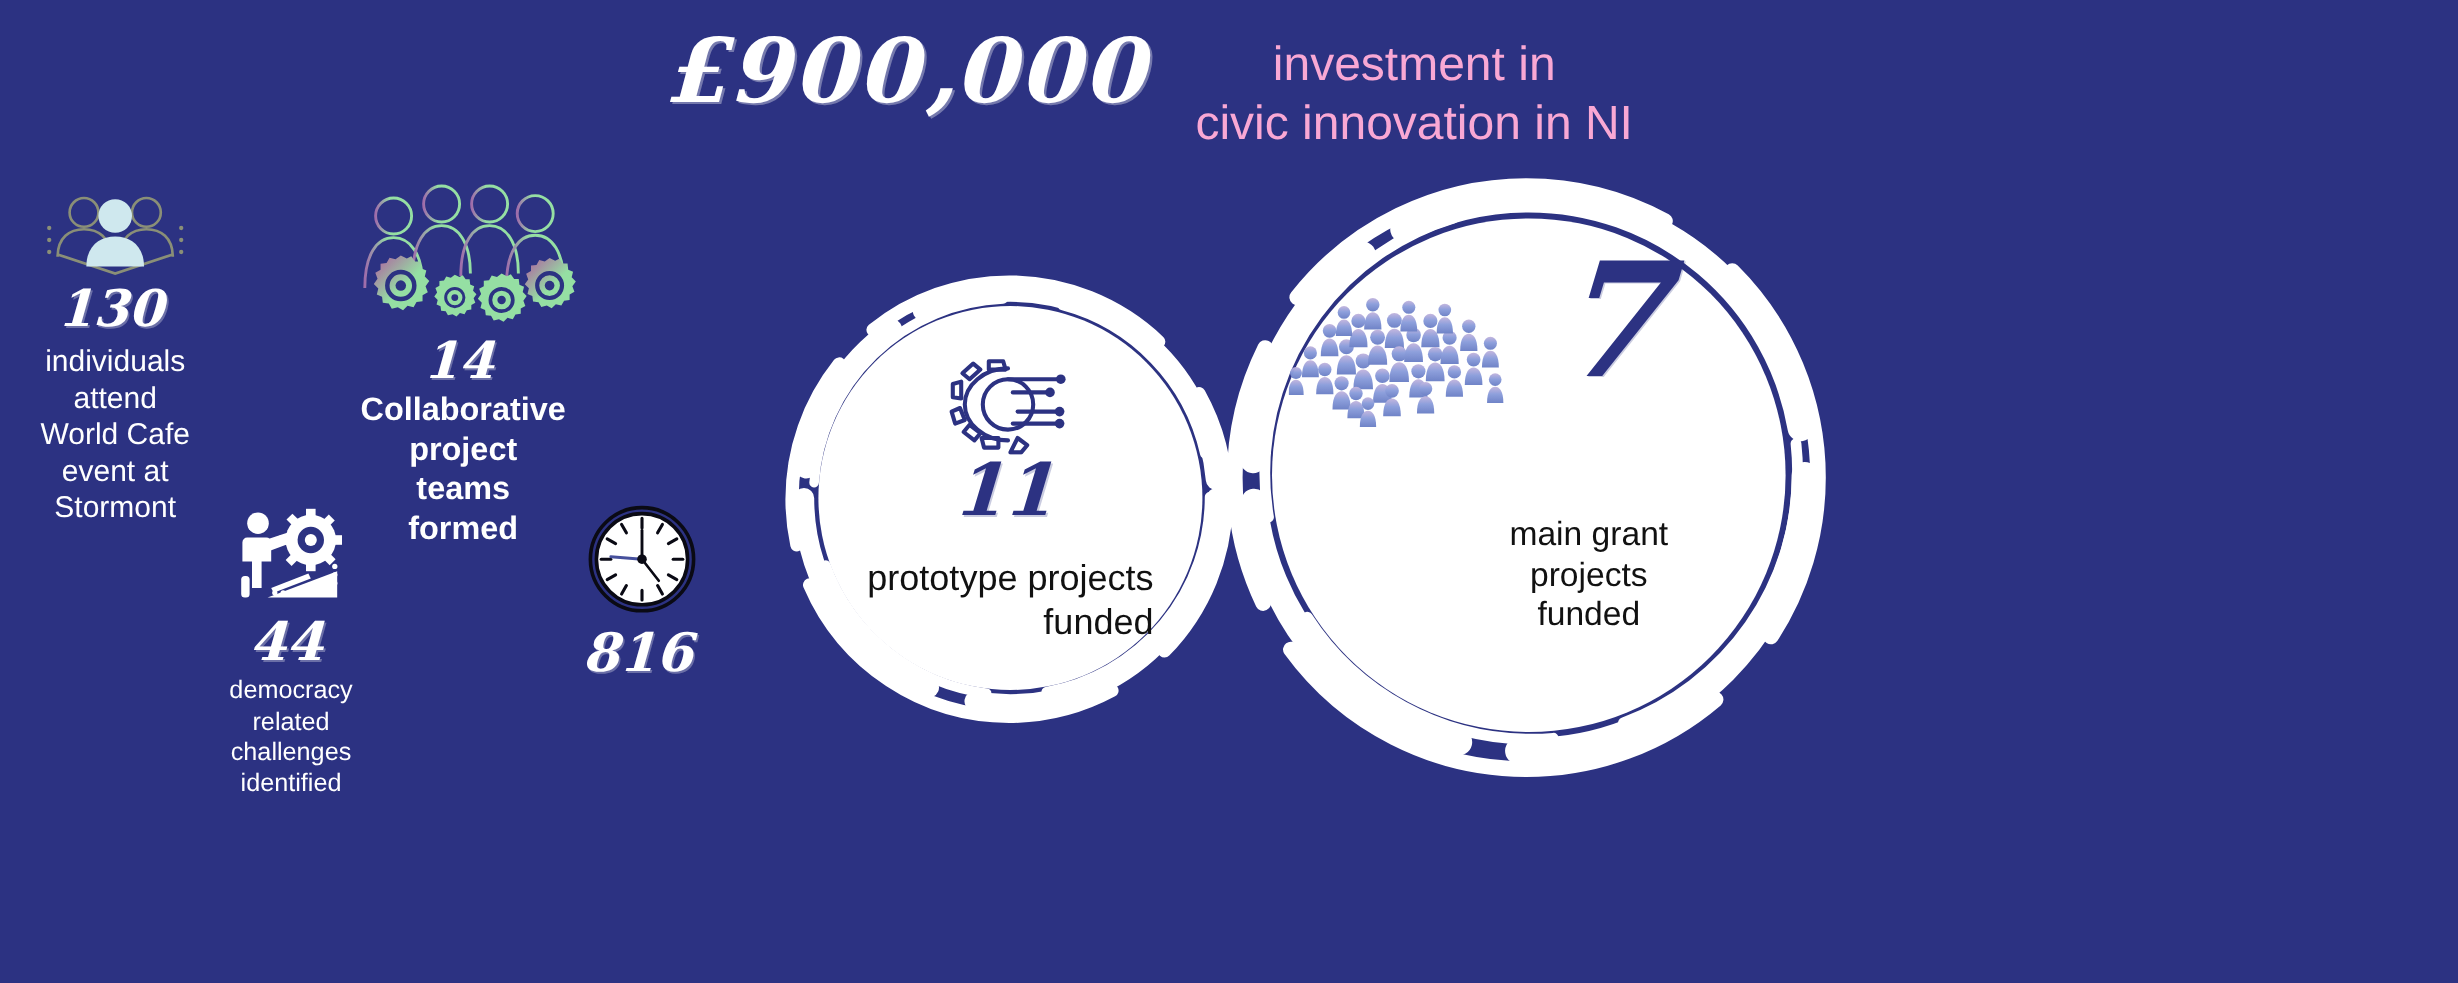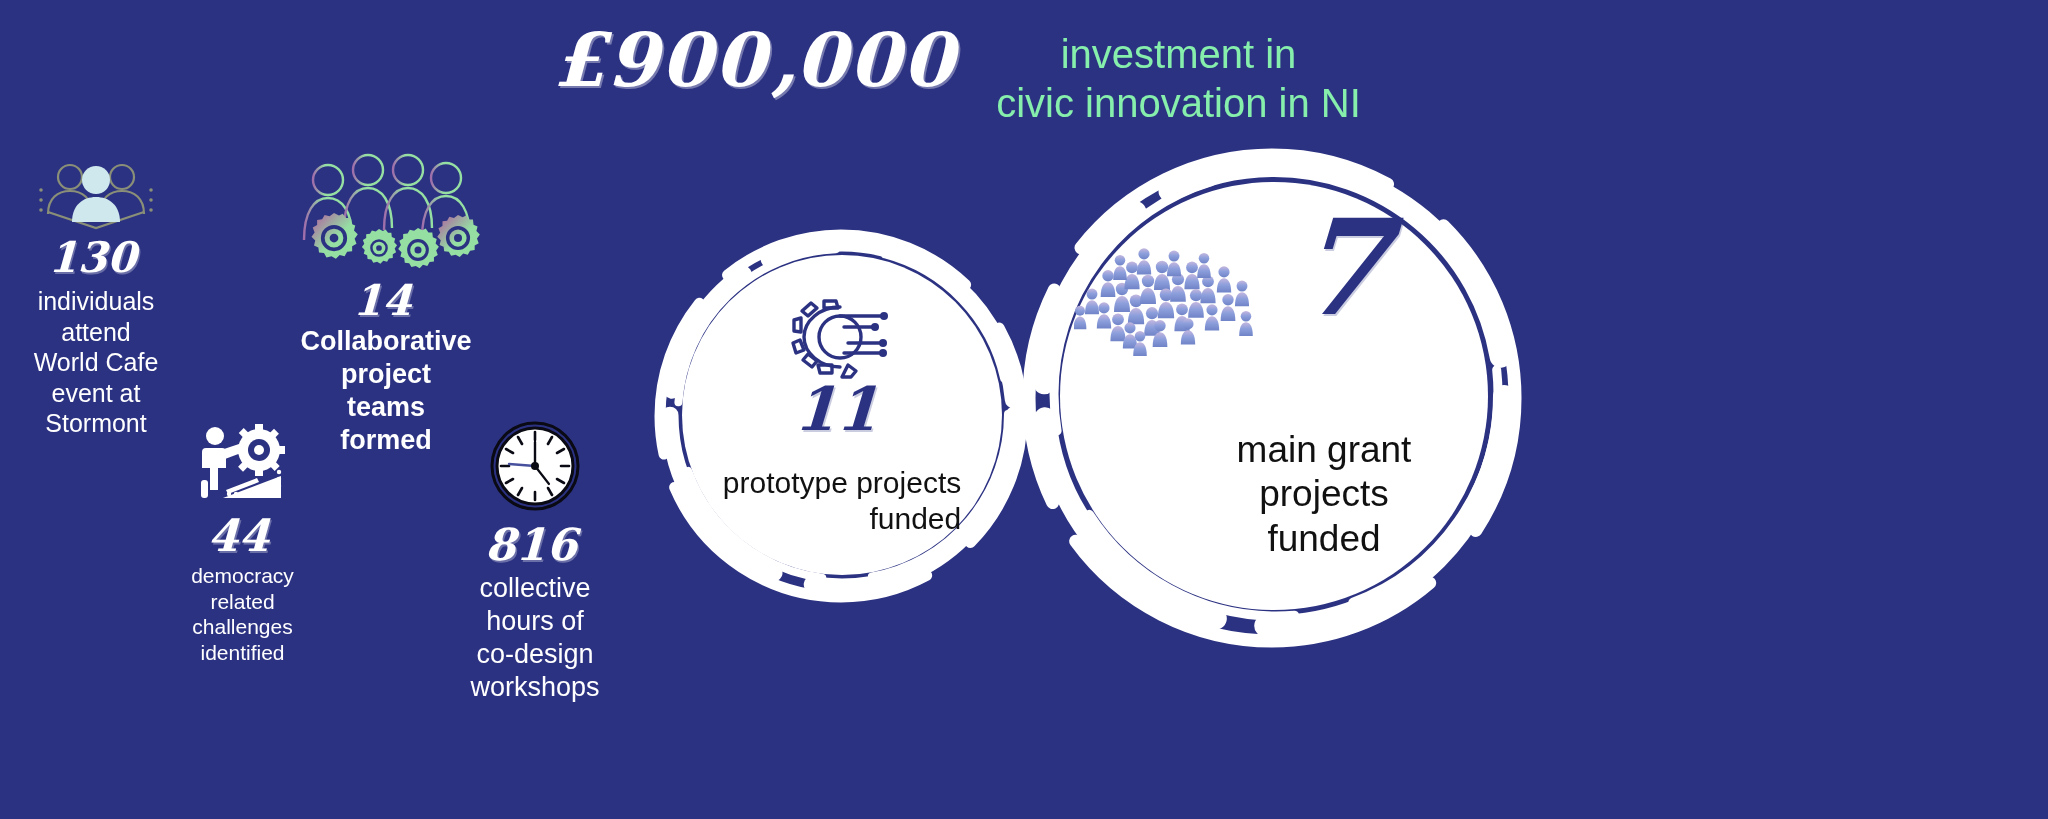--- a/index.html
+++ b/index.html
@@ -32,21 +32,21 @@
     font-size:74px;
     color:#ffffff;
     letter-spacing:2px;
     line-height:1.25;
     white-space:nowrap;
     text-shadow:2px 2px 0 rgba(255,255,255,.35);
     transform:skewX(-4deg);
   }
   .headline-caption {
     font-size:40px;
-    color:#86efac;
+    color:#f9a8d4;
     line-height:1.22;
     text-align:center;
     padding-top:16px;
     white-space:pre-line;
   }
 
   
   .stat { position:absolute; text-align:center; }
   .stat-number {
     font-family:"DejaVu Serif", serif;
@@ -107,21 +107,21 @@
     text-align:center;
     white-space:pre-line;
   }
 
   #circle-prototype { left:652px; top:225px; width:380px; height:380px; }
   #circle-prototype .circle-number { font-size:60px; }
   #circle-prototype .circle-label  { font-size:30px; margin-top:26px;text-align:right; }
 
   #circle-maingrant { left:1018px; top:140px; width:512px; height:512px; }
   #circle-maingrant .circle-number { font-size:132px; }
-  #circle-maingrant .circle-label  { font-size:37px; }
+  #circle-maingrant .circle-label  { font-size:28px; }
 </style>
 </head>
 <body style="background: rgb(44, 50, 130);">
 
 <div class="canvas">
 
   <div class="headline">
     <div class="headline-amount">£900,000</div>
     <div class="headline-caption">investment in
 civic innovation in NI</div>
@@ -277,24 +277,20 @@
           <line x1="63" y1="75" x2="59" y2="68"></line>
             <line x1="33" y1="24" x2="29" y2="17"></line>
         </g>
         <line x1="46" y1="46" x2="46" y2="22" stroke="#0a0a14" stroke-width="2.4" stroke-linecap="round"></line>
         <line x1="46" y1="46" x2="20" y2="44" stroke="#46509c" stroke-width="2.4" stroke-linecap="round"></line>
         <line x1="46" y1="46" x2="60" y2="64" stroke="#0a0a14" stroke-width="2.2" stroke-linecap="round"></line>
         <circle cx="46" cy="46" r="4" fill="#0a0a14"></circle>
       </svg>
     </div>
     <div class="stat-number">816</div>
-    <div class="stat-label">collective
-hours of
-co-design
-workshops</div>
   </div>
 
   <div class="circle-stat" id="circle-prototype">
     <svg class="ring" viewBox="0 0 380 380">
       <circle cx="190" cy="190" r="160" fill="#ffffff"></circle>
       <g fill="none" stroke="#ffffff" stroke-linecap="round">
         <circle cx="190" cy="190" r="172" stroke-width="17" stroke-dasharray="330 40 200 25 140 30" stroke-dashoffset="30"></circle>
         <circle cx="189" cy="191" r="181" stroke-width="11" stroke-dasharray="260 55 300 35 160 40" stroke-dashoffset="120"></circle>
         <circle cx="191" cy="189" r="165" stroke-width="8" stroke-dasharray="180 70 240 50" stroke-dashoffset="260"></circle>
       </g>

